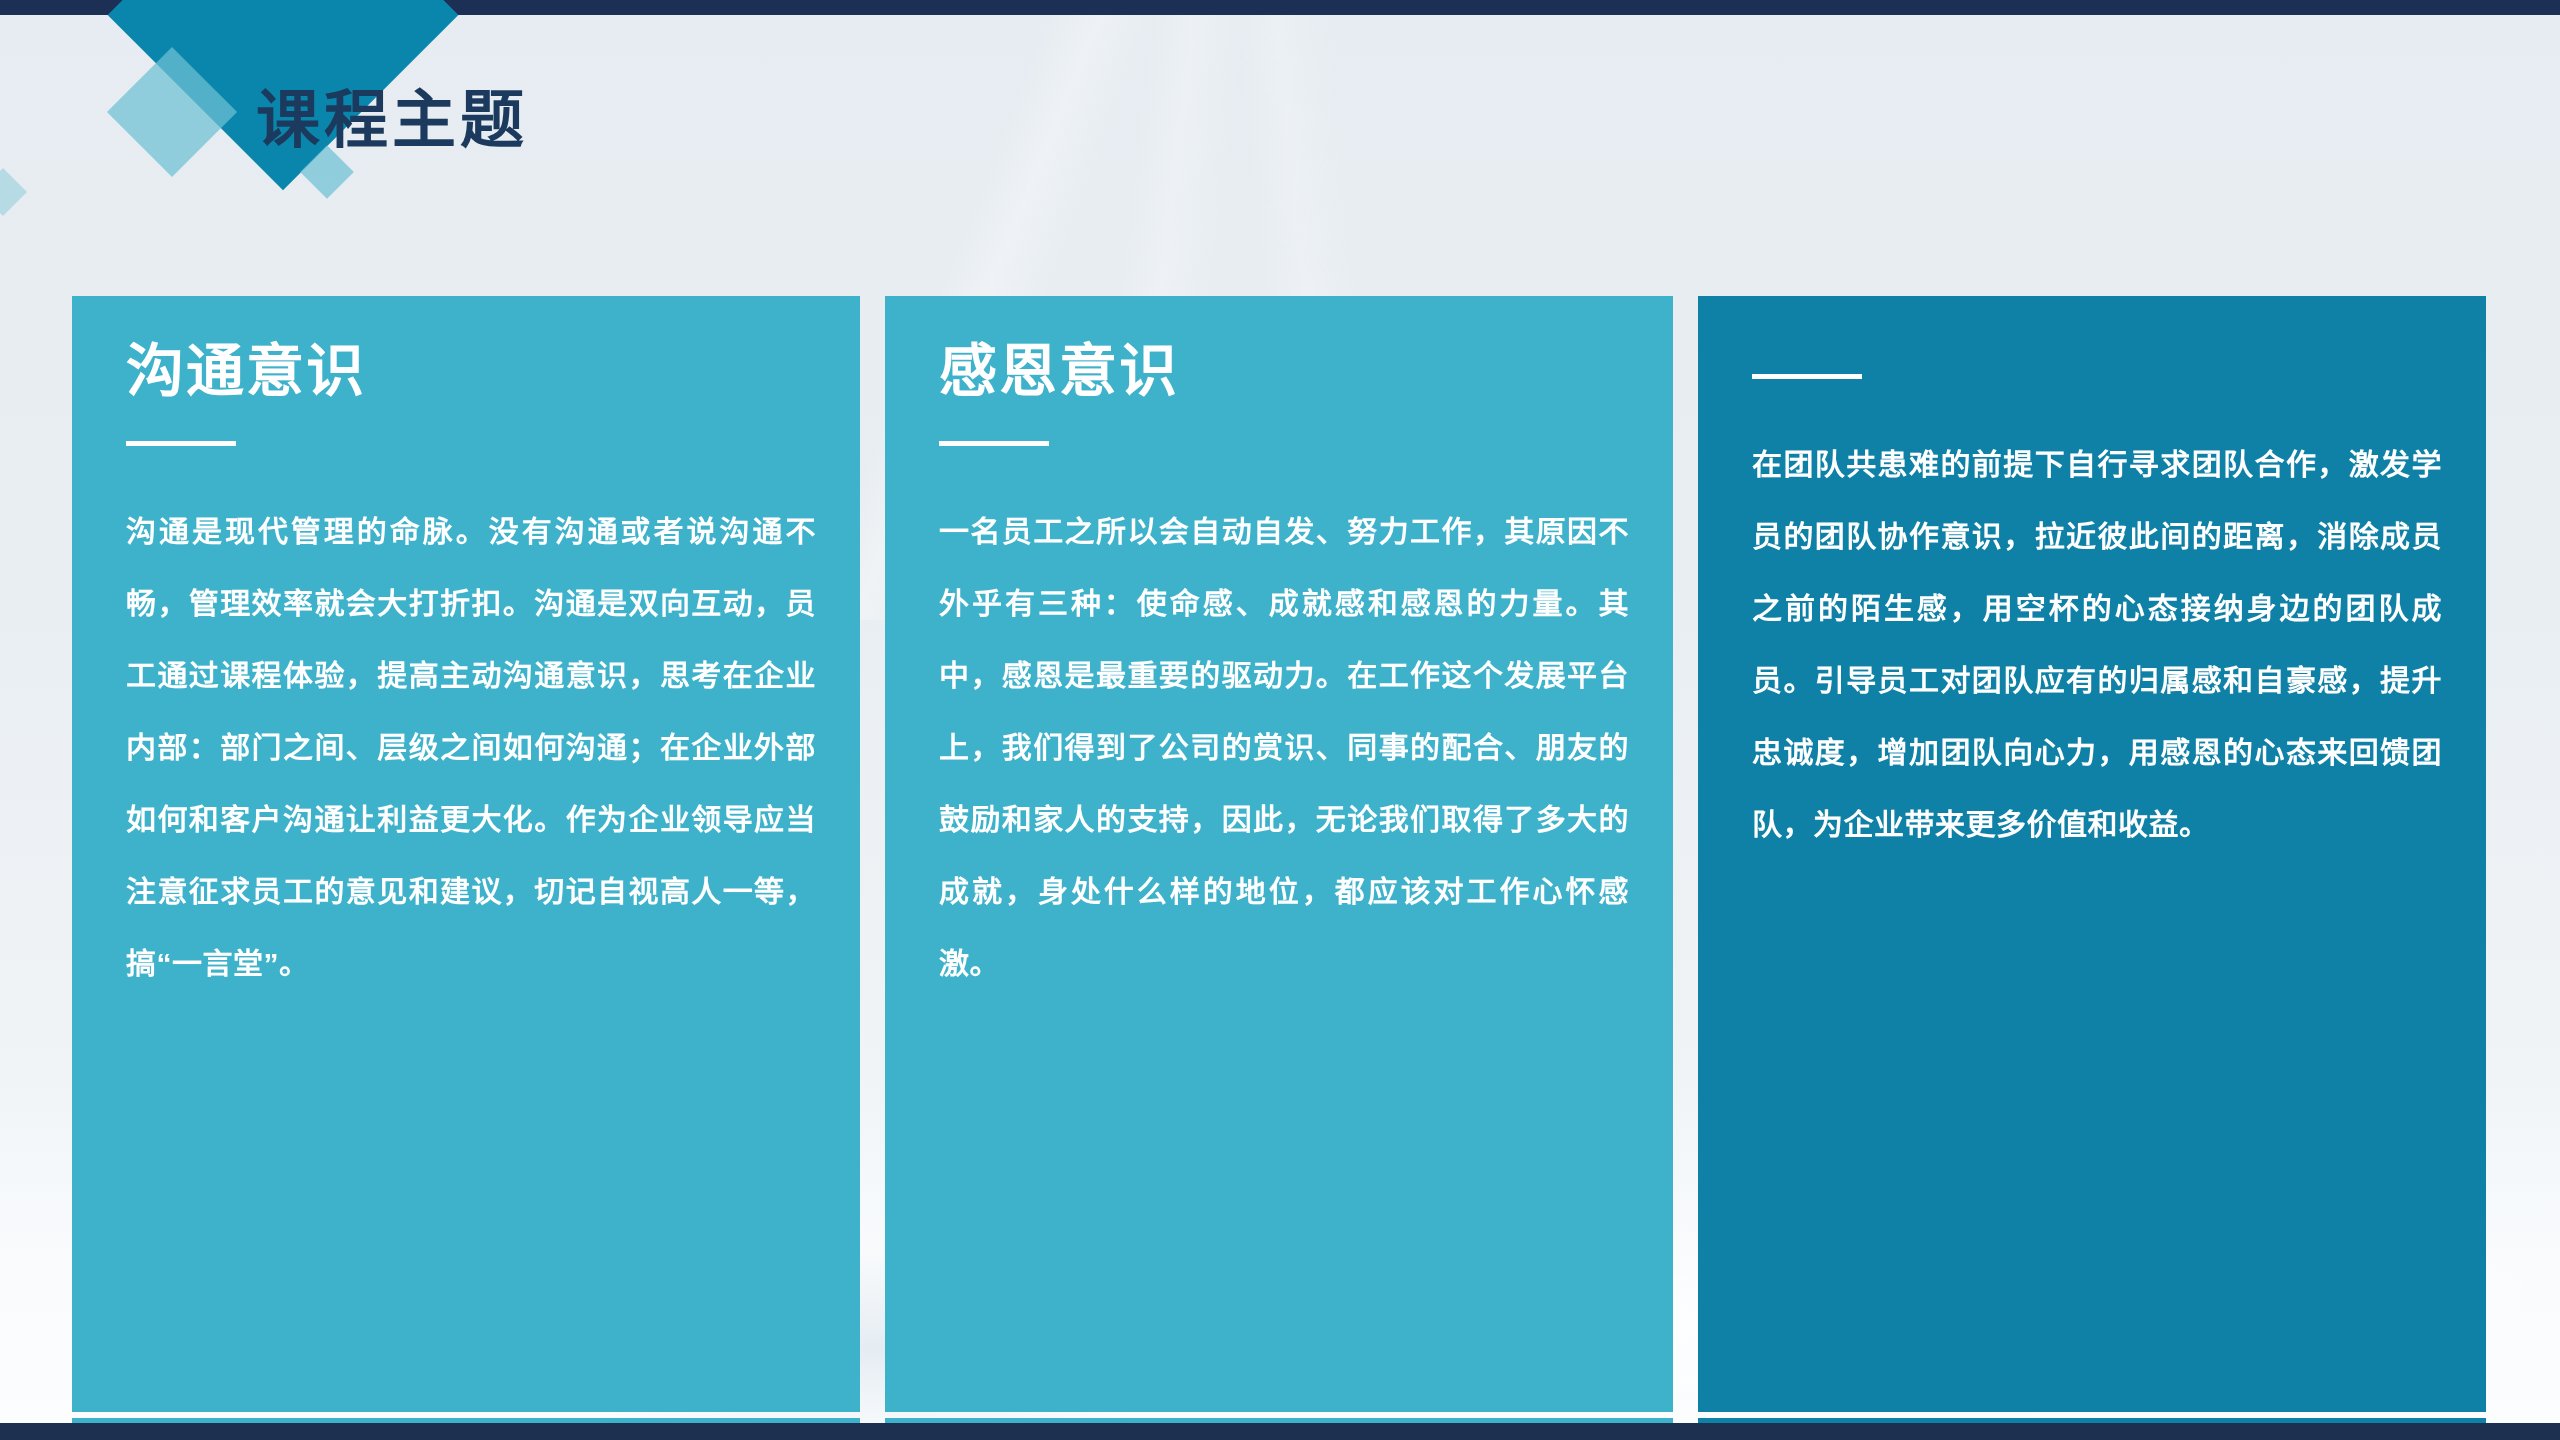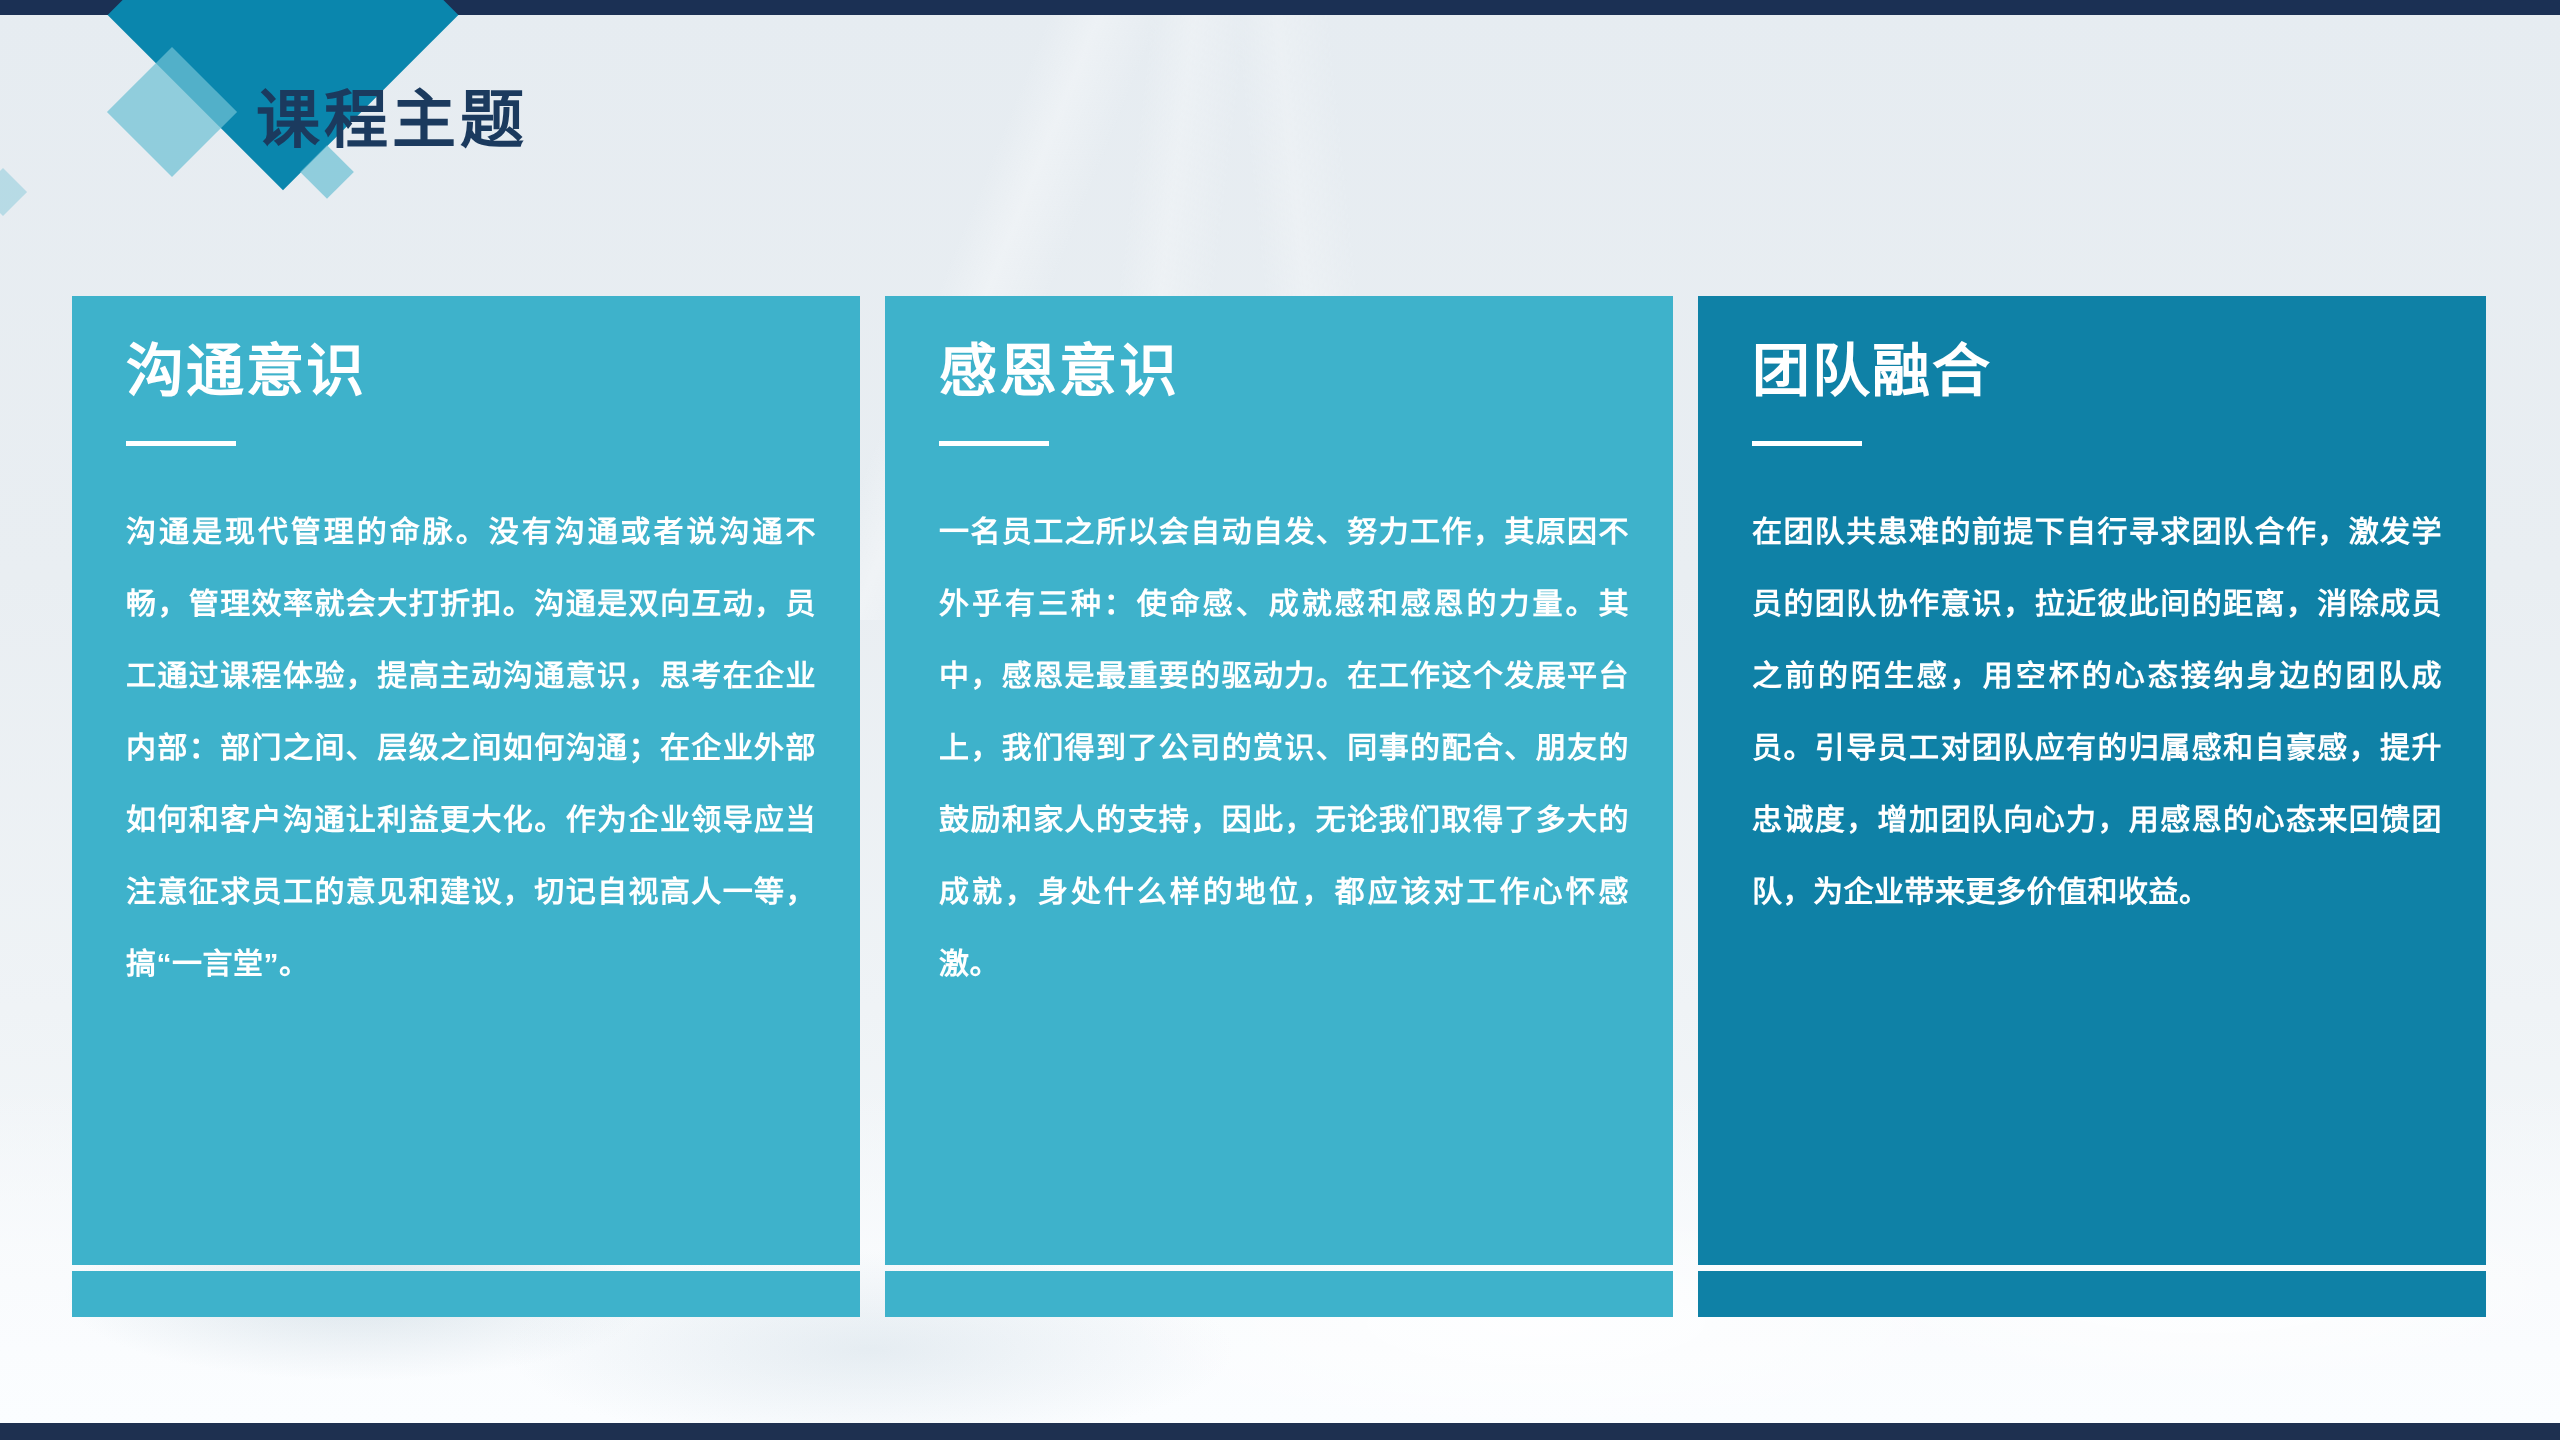--- a/index.html
+++ b/index.html
@@ -55,21 +55,21 @@
   .hbar-r{left:34px;top:32px;width:17px;height:74px;border-radius:8px;}
   .ibar{left:61px;top:43px;width:20px;height:63px;border-radius:10px;}
   .idot{left:62px;top:16px;width:19px;height:19px;}
   .logo-text{display:flex;flex-direction:column;}
   .logo-name{font-size:52px;font-weight:900;color:#2f3337;letter-spacing:3px;line-height:1.1;}
   .logo-tagline{margin-top:8px;font-size:20px;color:#8d959c;letter-spacing:5.5px;}
 
   
   .cards-row{position:absolute;left:72px;top:296px;width:2414px;display:flex;gap:25px;z-index:4;}
   .card-col{flex:1;display:flex;flex-direction:column;}
-  .card-main{height:969px;padding:42px 44px 0 54px;box-sizing:border-box;color:#fff;}
+  .card-main{height:1116px;padding:42px 44px 0 54px;box-sizing:border-box;color:#fff;}
   .card-footer{height:46px;margin-top:6px;}
   .card--light .card-main,.card--light .card-footer{background:#3eb2cb;}
   .card--dark .card-main,.card--dark .card-footer{background:#0f81a6;}
   .card-title{font-size:58px;font-weight:900;letter-spacing:2px;line-height:1.15;}
   .card-underline{width:110px;height:5px;background:#fff;margin-top:36px;}
   .card-body{margin:50px 0 0 0;font-size:30px;line-height:72px;text-align:justify;
     letter-spacing:.5px;font-weight:bold;}
 </style>
 </head>
 <body>
@@ -106,21 +106,20 @@
       <div class="card-main">
         <div class="card-title">感恩意识</div>
         <div class="card-underline"></div>
         <p class="card-body">一名员工之所以会自动自发、努力工作，其原因不外乎有三种：使命感、成就感和感恩的力量。其中，感恩是最重要的驱动力。在工作这个发展平台上，我们得到了公司的赏识、同事的配合、朋友的鼓励和家人的支持，因此，无论我们取得了多大的成就，身处什么样的地位，都应该对工作心怀感激。</p>
       </div>
       <div class="card-footer"></div>
     </div>
 
     <div class="card-col card--dark">
       <div class="card-main">
-        <div class="card-title">团队融合</div>
         <div class="card-underline"></div>
         <p class="card-body">在团队共患难的前提下自行寻求团队合作，激发学员的团队协作意识，拉近彼此间的距离，消除成员之前的陌生感，用空杯的心态接纳身边的团队成员。引导员工对团队应有的归属感和自豪感，提升忠诚度，增加团队向心力，用感恩的心态来回馈团队，为企业带来更多价值和收益。</p>
       </div>
       <div class="card-footer"></div>
     </div>
 
   </div>
 </div>
 
 </body></html>

